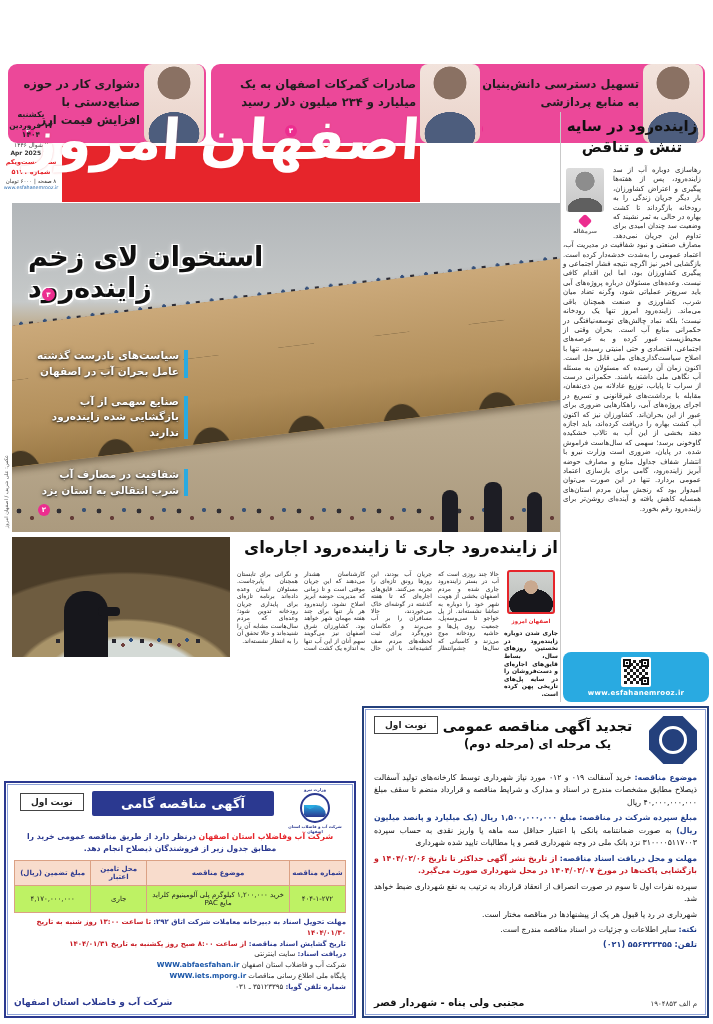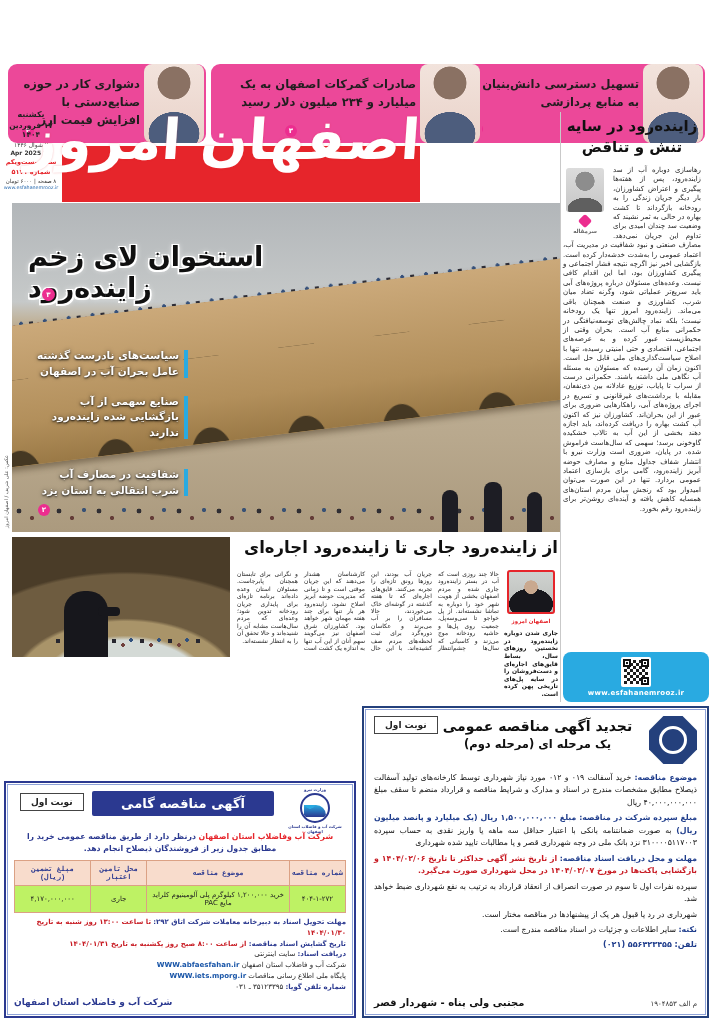--- a/index.html
+++ b/index.html
@@ -128,21 +128,21 @@
   .abfa-logo .circ::after{content:"";position:absolute;left:2px;right:2px;bottom:4px;height:12px;
         background:radial-gradient(circle 8px at 6px -2px,#29aae1 70%,rgba(0,0,0,0) 72%),linear-gradient(#29aae1,#2b3990);
         border-radius:0 10px 2px 2px;}
   .abfa-logo .cap{font-size:4px;color:#2b3990;font-weight:bold;line-height:1.3;}
   .adl-title{position:absolute;right:72px;left:78px;top:2px;height:25px;background:#2b3990;color:#fff;
         font-size:13px;font-weight:bold;display:flex;align-items:center;justify-content:center;border-radius:2px;}
   .adl-round{position:absolute;left:6px;top:4px;border:1px solid #444;padding:3px 10px;font-size:9px;font-weight:bold;color:#222;background:#fff;}
   .adl-intro{font-size:7.8px;font-weight:bold;color:#2b3990;text-align:center;line-height:1.6;margin:2px 0 4px;}
   .adl-intro .red{color:#e6252b;}
   table.adl{width:100%;border-collapse:collapse;margin:2px 0 4px;}
-  table.adl th{background:#f8dccc;color:#2b3990;font-size:7px;font-weight:bold;border:1px solid #dba184;padding:4px 2px;font-family:Liberation Mono, monospace;}
+  table.adl th{background:#f8dccc;color:#2b3990;font-size:7px;font-weight:bold;border:1px solid #dba184;padding:4px 2px;}
   table.adl td{font-size:7px;color:#222;border:1px solid #dba184;padding:5px 2px;text-align:center;background:#bef264;}
   .adl-line{font-size:7px;line-height:1.55;color:#222;}
   .adl-line .lbl{color:#2b3990;font-weight:bold;}
   .adl-line .val{color:#c81d25;font-weight:bold;}
   .adl-line .lnk{color:#1a56a8;font-weight:bold;direction:ltr;unicode-bidi:embed;}
   .adl-footer{font-size:9px;font-weight:bold;color:#2b3990;text-align:left;margin-top:4px;}
 
   .adr-header{position:relative;height:52px;margin-bottom:4px;}
   .muni-logo{position:absolute;right:0;top:0;width:48px;height:48px;background:#24407c;
         clip-path:polygon(30% 0,70% 0,100% 30%,100% 70%,70% 100%,30% 100%,0 70%,0 30%);

